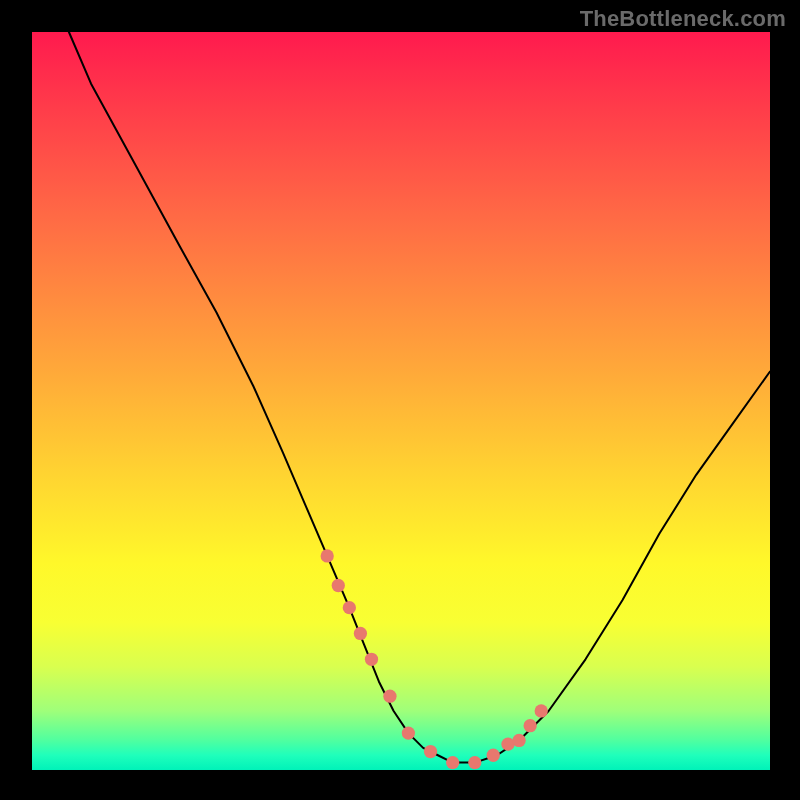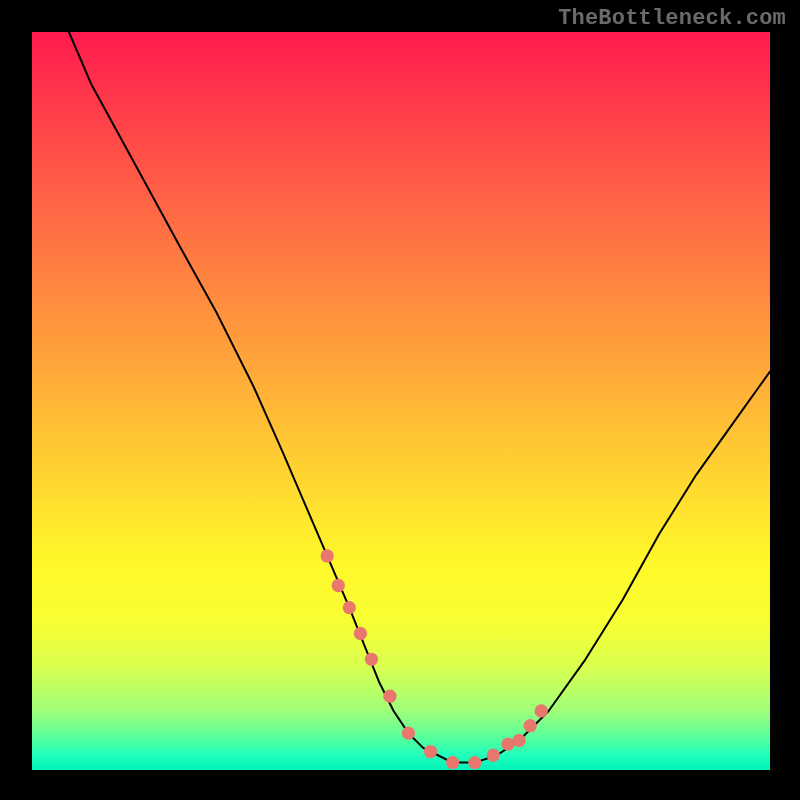--- a/index.html
+++ b/index.html
@@ -8,21 +8,21 @@
     background: #000;
     width: 800px;
     height: 800px;
     overflow: hidden;
     position: relative;
   }
   .watermark {
     position: absolute;
     top: 6px;
     right: 14px;
-    font-family: Liberation Mono, monospace;
+    font-family: Liberation Sans, sans-serif;
     font-size: 22px;
     font-weight: bold;
     color: #6a6a6a;
     letter-spacing: 0.2px;
     z-index: 10;
   }
   .plot-area {
     position: absolute;
     left: 32px;
     top: 32px;

